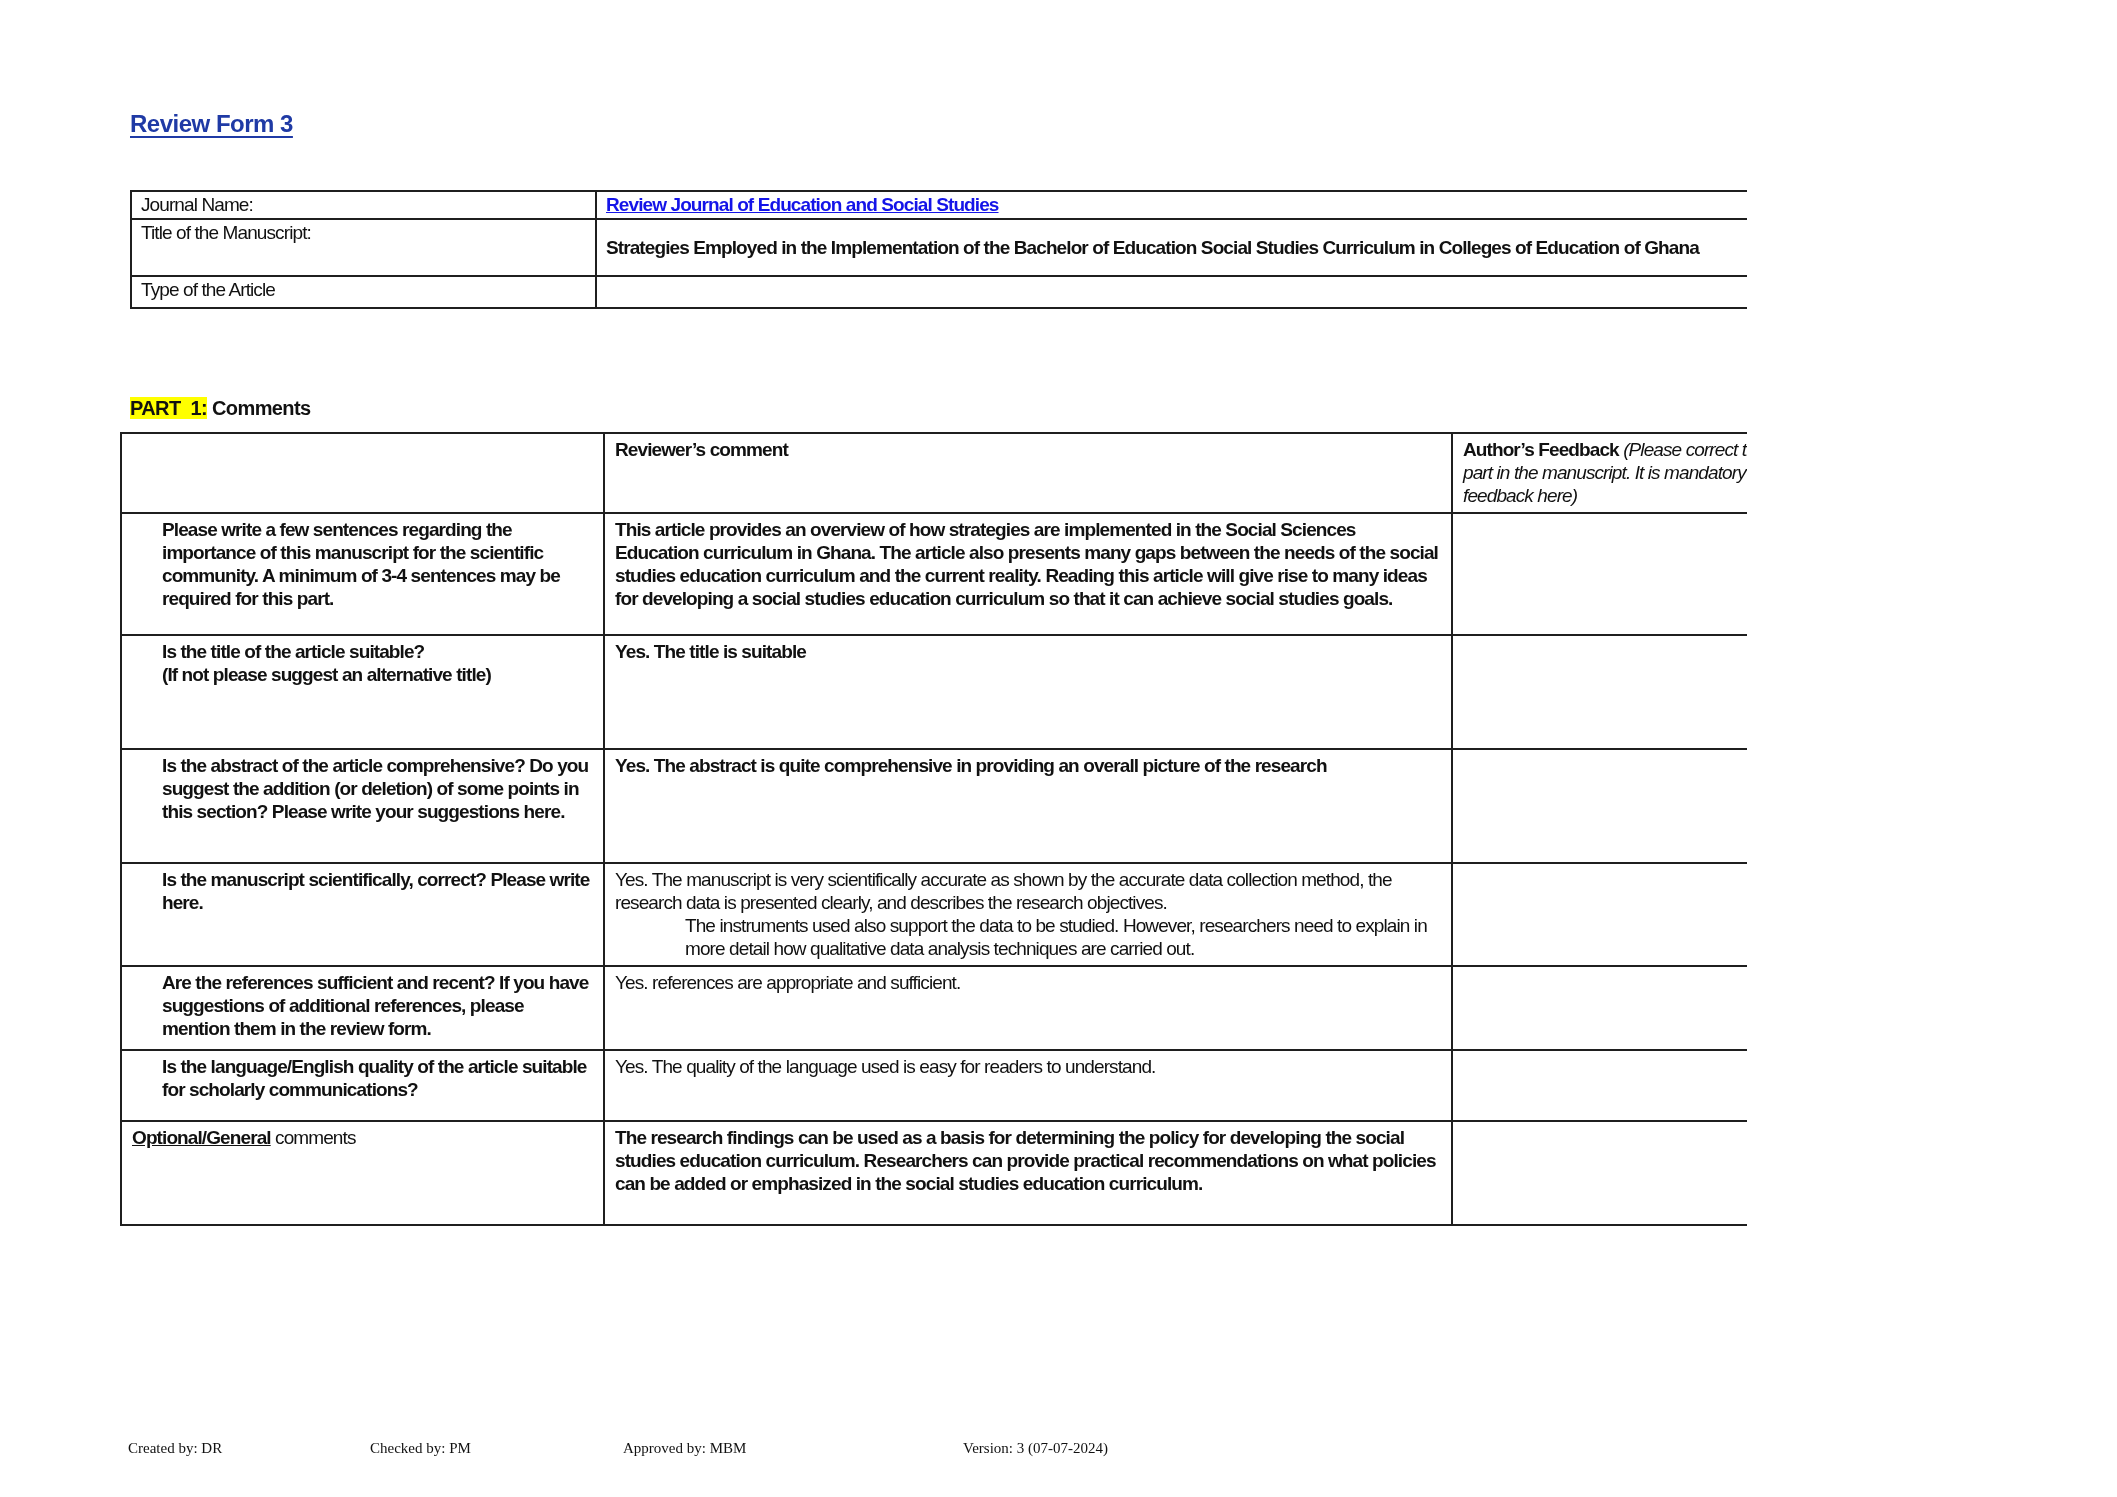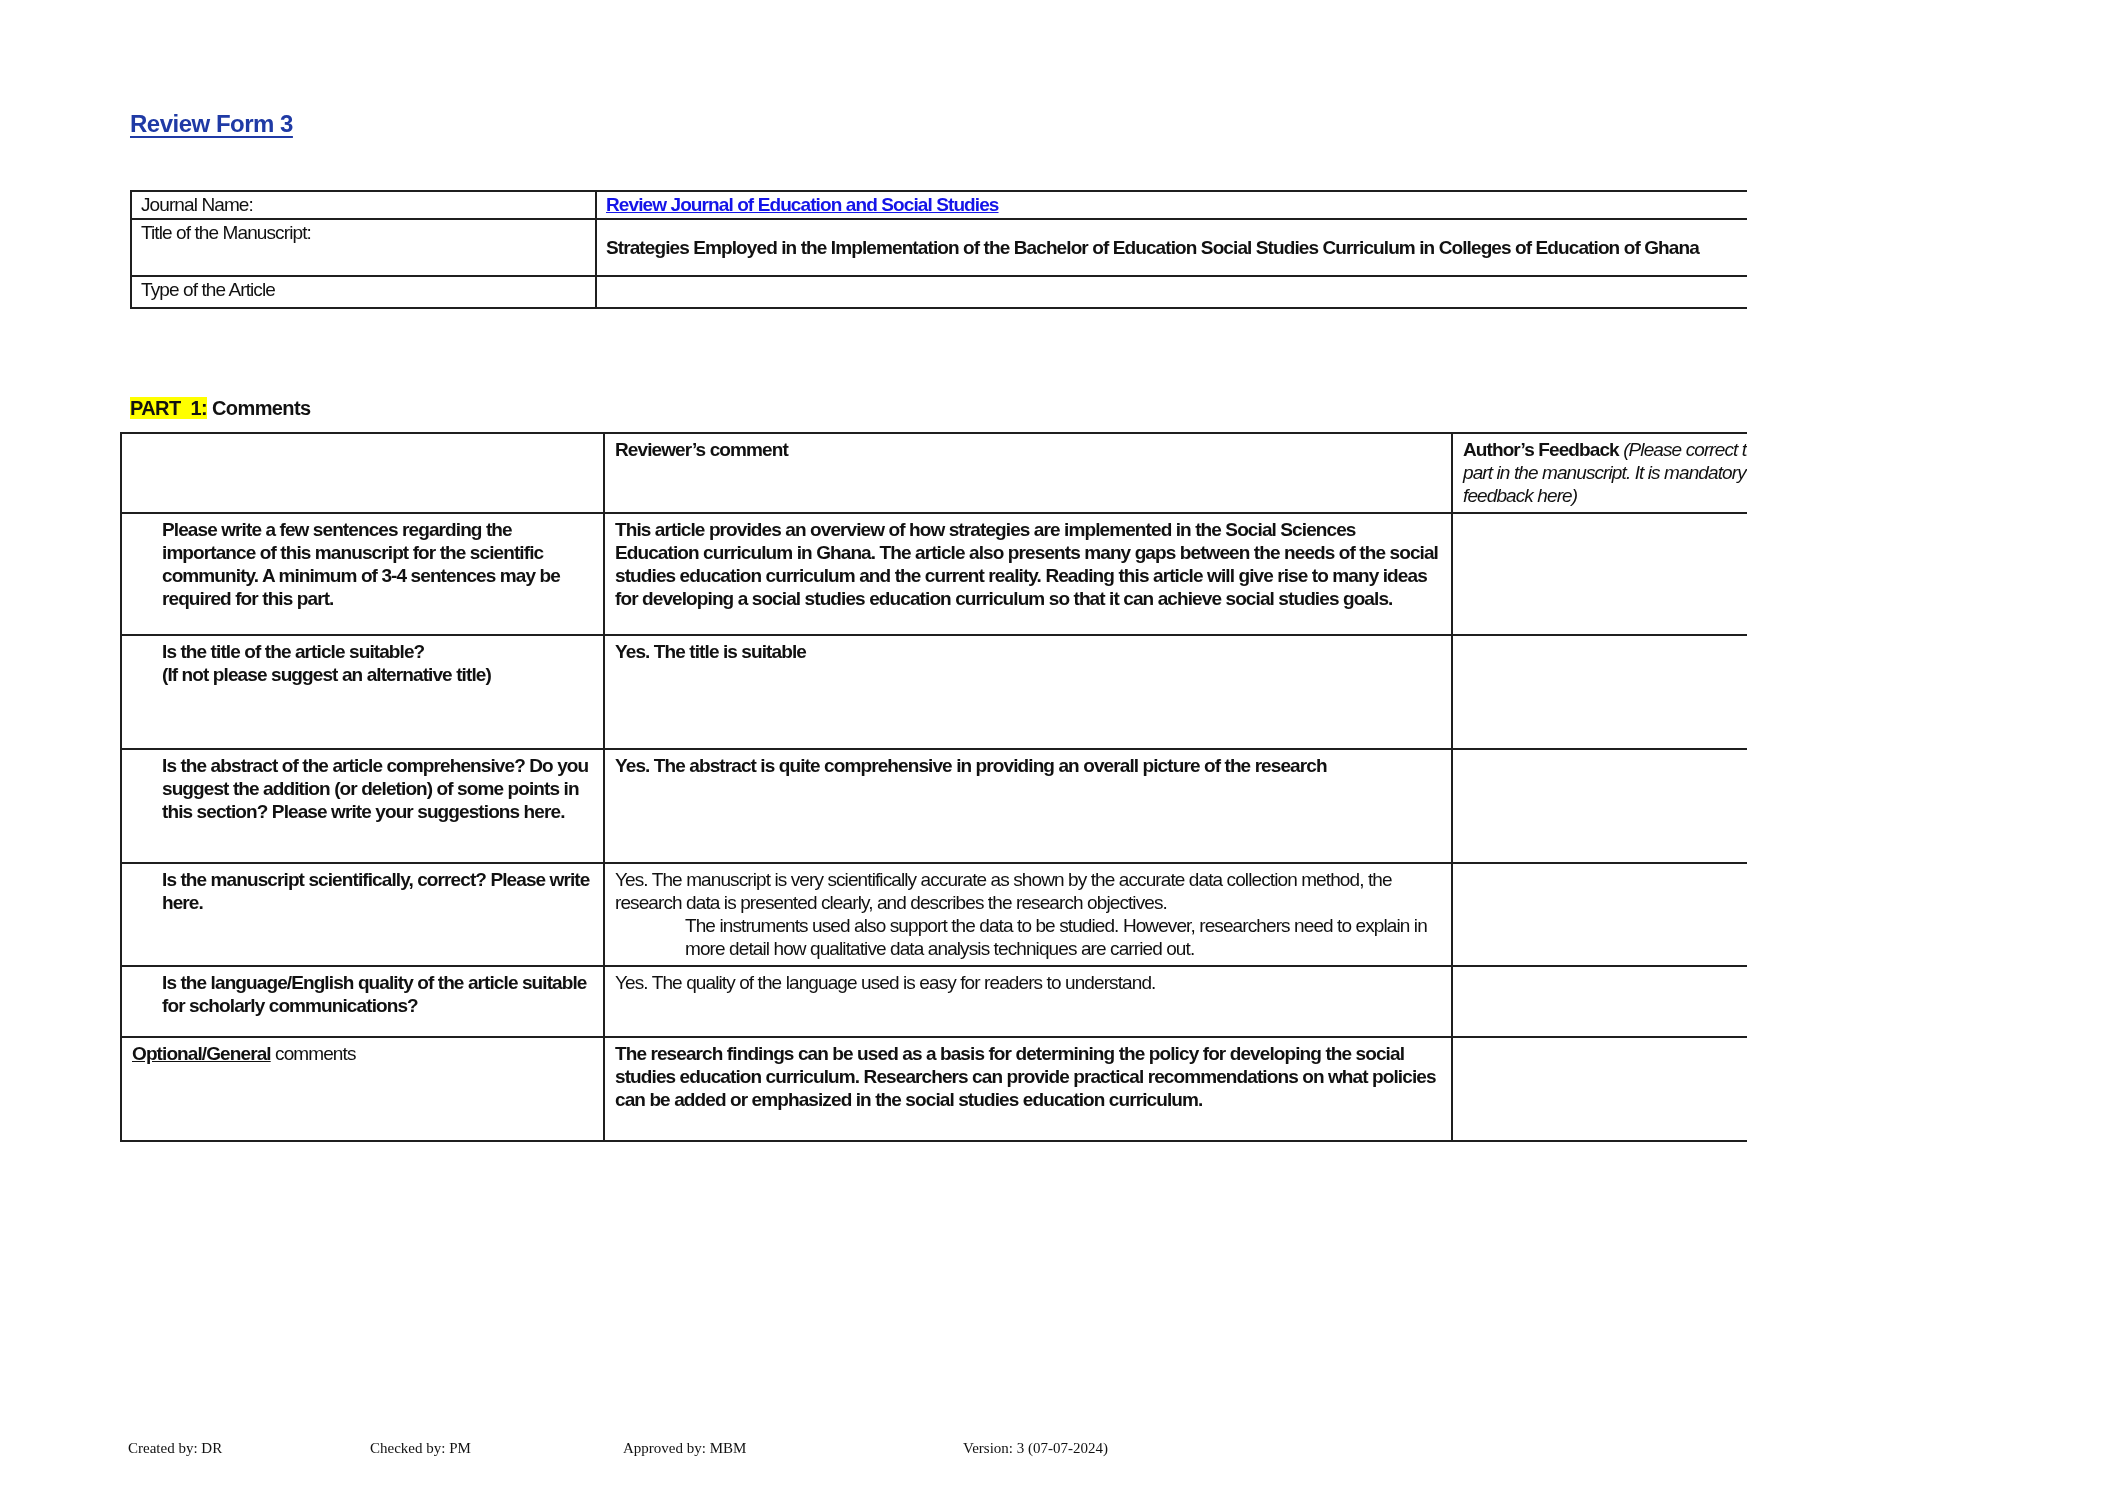--- a/index.html
+++ b/index.html
@@ -184,20 +184,25 @@
         <td></td>
       </tr>
       <tr style="height:103px">
         <td class="q">Is the manuscript scientifically, correct? Please write here.</td>
         <td class="c">
           <div>Yes. The manuscript is very scientifically accurate as shown by the accurate data collection method, the research data is presented clearly, and describes the research objectives.</div>
           <div class="para2">The instruments used also support the data to be studied. However, researchers need to explain in more detail how qualitative data analysis techniques are carried out.</div>
         </td>
         <td></td>
       </tr>
+      <tr style="height:84px">
+        <td class="q">Are the references sufficient and recent? If you have suggestions of additional references, please mention them in the review form.</td>
+        <td class="c">Yes. references are appropriate and sufficient.</td>
+        <td></td>
+      </tr>
       <tr style="height:71px">
         <td class="q">Is the language/English quality of the article suitable for scholarly communications?</td>
         <td class="c">Yes. The quality of the language used is easy for readers to understand.</td>
         <td></td>
       </tr>
       <tr style="height:104px">
         <td class="q no-indent"><span class="emph-underline">Optional/General</span><span> comments</span></td>
         <td class="c bold">The research findings can be used as a basis for determining the policy for developing the social studies education curriculum. Researchers can provide practical recommendations on what policies can be added or emphasized in the social studies education curriculum.</td>
         <td></td>
       </tr>

